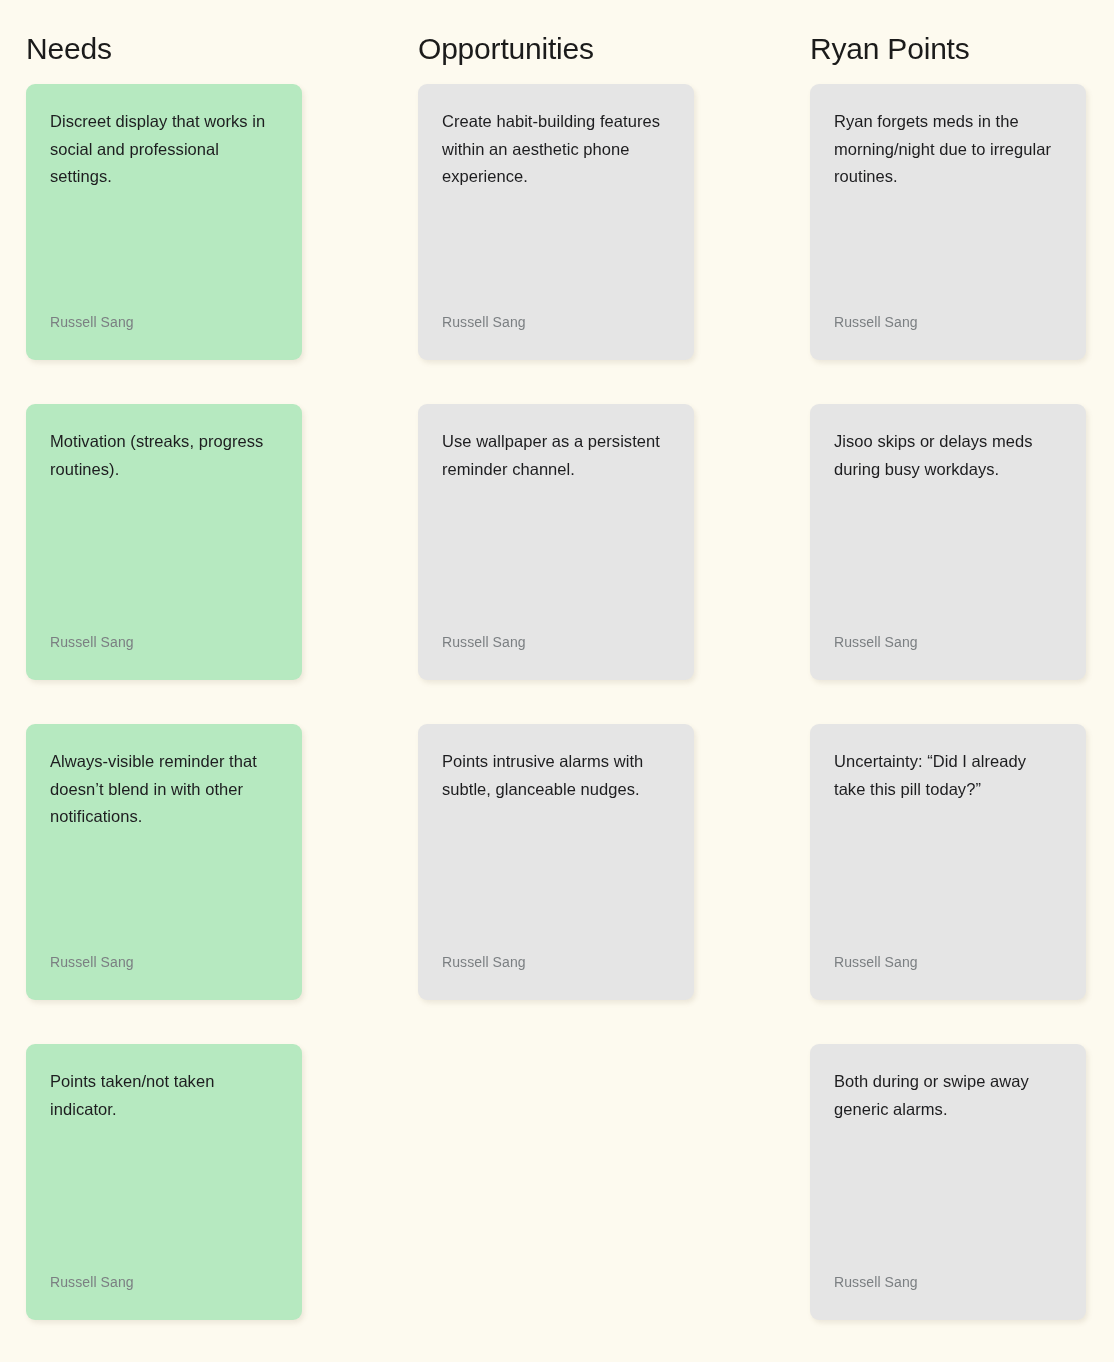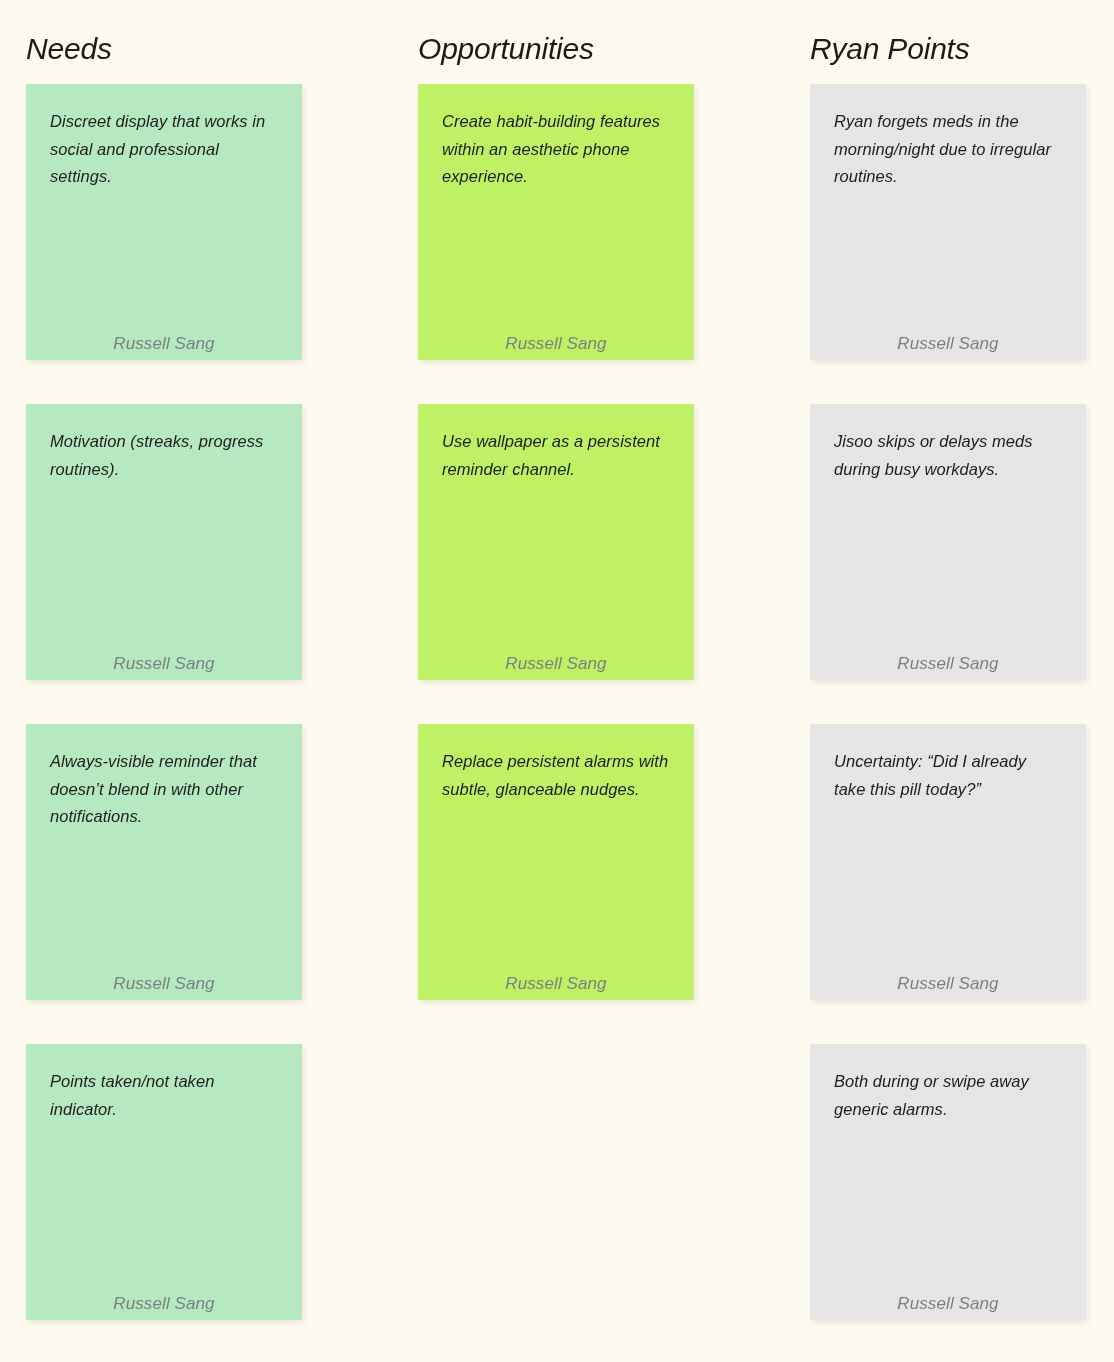--- a/index.html
+++ b/index.html
@@ -14,21 +14,20 @@
     font-family: "Liberation Sans", sans-serif;
     -webkit-font-smoothing: antialiased;
     overflow: hidden;
   }
 
   .board {
     position: relative;
     width: 1114px;
     height: 1252px;
     box-sizing: border-box;
-    font-style: italic;
   }
 
   .columns {
     display: flex;
     flex-direction: row;
     align-items: flex-start;
     padding: 0;
     margin: 0;
   }
 
@@ -50,48 +49,47 @@
     display: flex;
     align-items: center;
     padding-top: 14px;
     box-sizing: border-box;
   }
 
   .card {
     width: 276px;
     height: 276px;
     box-sizing: border-box;
-    padding: 24px 24px 8px 24px;
+    padding: 24px 24px 30px 24px;
     margin-bottom: 44px;
     position: relative;
     display: flex;
     flex-direction: column;
     justify-content: space-between;
     box-shadow: 2px 3px 5px rgba(120, 110, 80, 0.13);
-    border-radius: 0;
+    border-radius: 9px;
   }
 
   .card.green  { background: #b6e9c0; }
-  .card.blue   { background: #bef264; }
+  .card.blue   { background: #e5e5e5; }
   .card.yellow { background: #e5e5e5; }
 
   .card-text {
     font-size: 16.5px;
     line-height: 27.5px;
     color: #1d1d1f;
     letter-spacing: 0.05px;
     word-wrap: break-word;
   }
 
   .card-author {
-    font-size: 17px;
+    font-size: 14px;
     line-height: 16px;
     color: #7b7f82;
     letter-spacing: 0.1px;
-    text-align: center;
   }
 
   .spacer-card {
     width: 276px;
     height: 276px;
     margin-bottom: 44px;
     background: transparent;
   }
 </style>
 </head>
@@ -131,21 +129,21 @@
         <div class="card-text">Create habit-building features within an aesthetic phone experience.</div>
         <div class="card-author">Russell Sang</div>
       </div>
 
       <div class="card blue">
         <div class="card-text">Use wallpaper as a persistent reminder channel.</div>
         <div class="card-author">Russell Sang</div>
       </div>
 
       <div class="card blue">
-        <div class="card-text">Replace persistent alarms with subtle, glanceable nudges.</div>
+        <div class="card-text">Points intrusive alarms with subtle, glanceable nudges.</div>
         <div class="card-author">Russell Sang</div>
       </div>
 
       <div class="spacer-card"></div>
     </div>
 
     <div class="column col-2">
       <div class="column-header">Ryan Points</div>
 
       <div class="card yellow">

